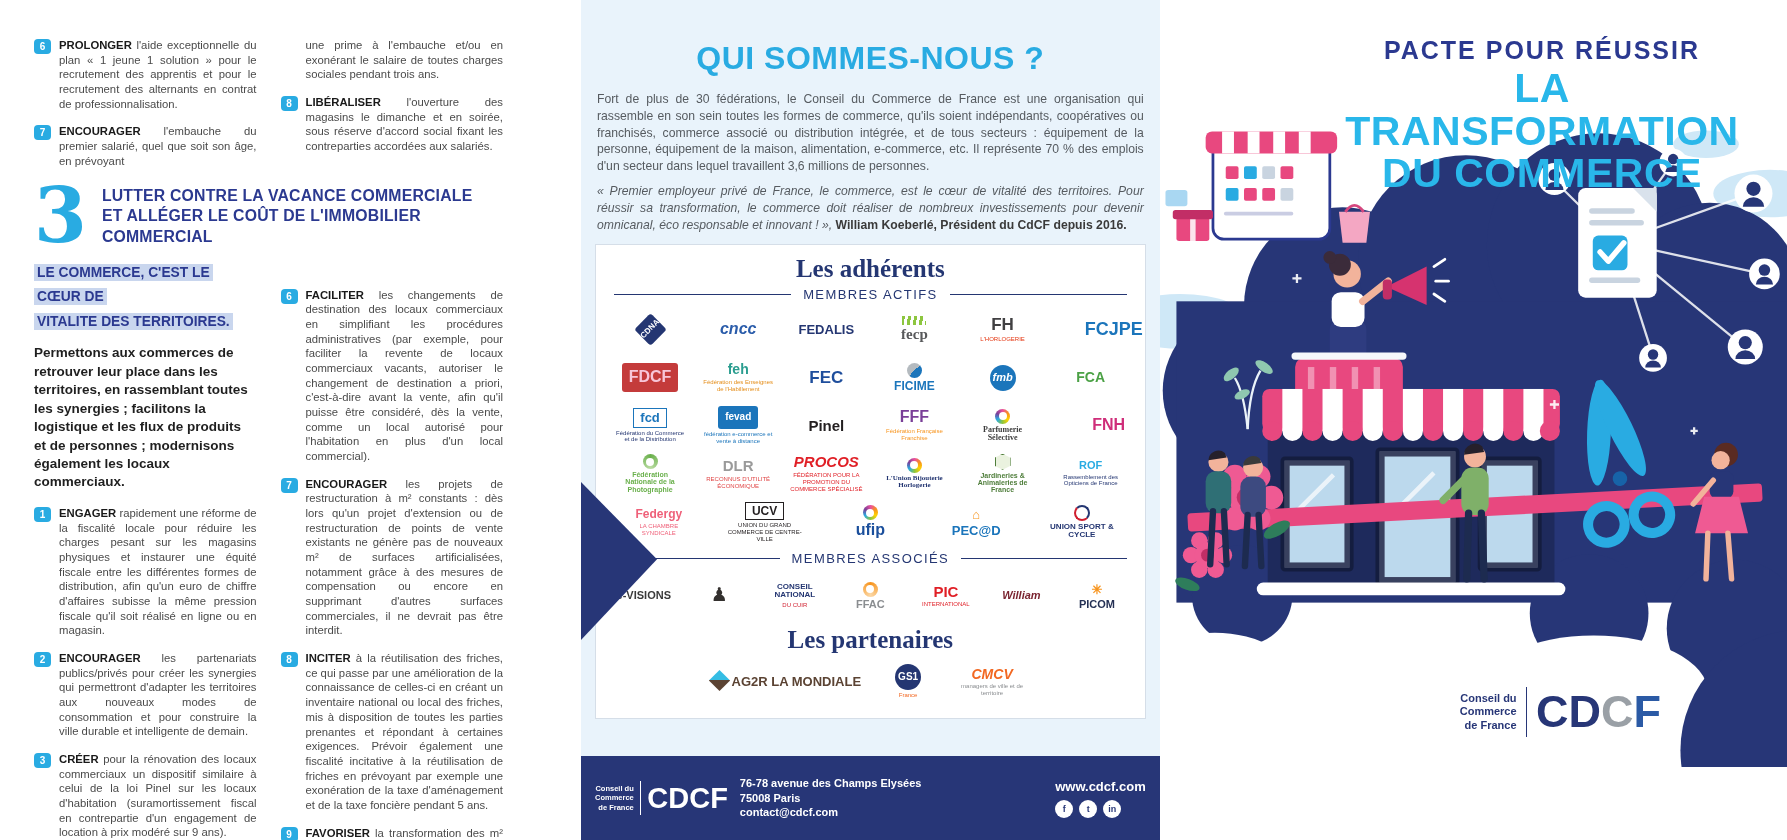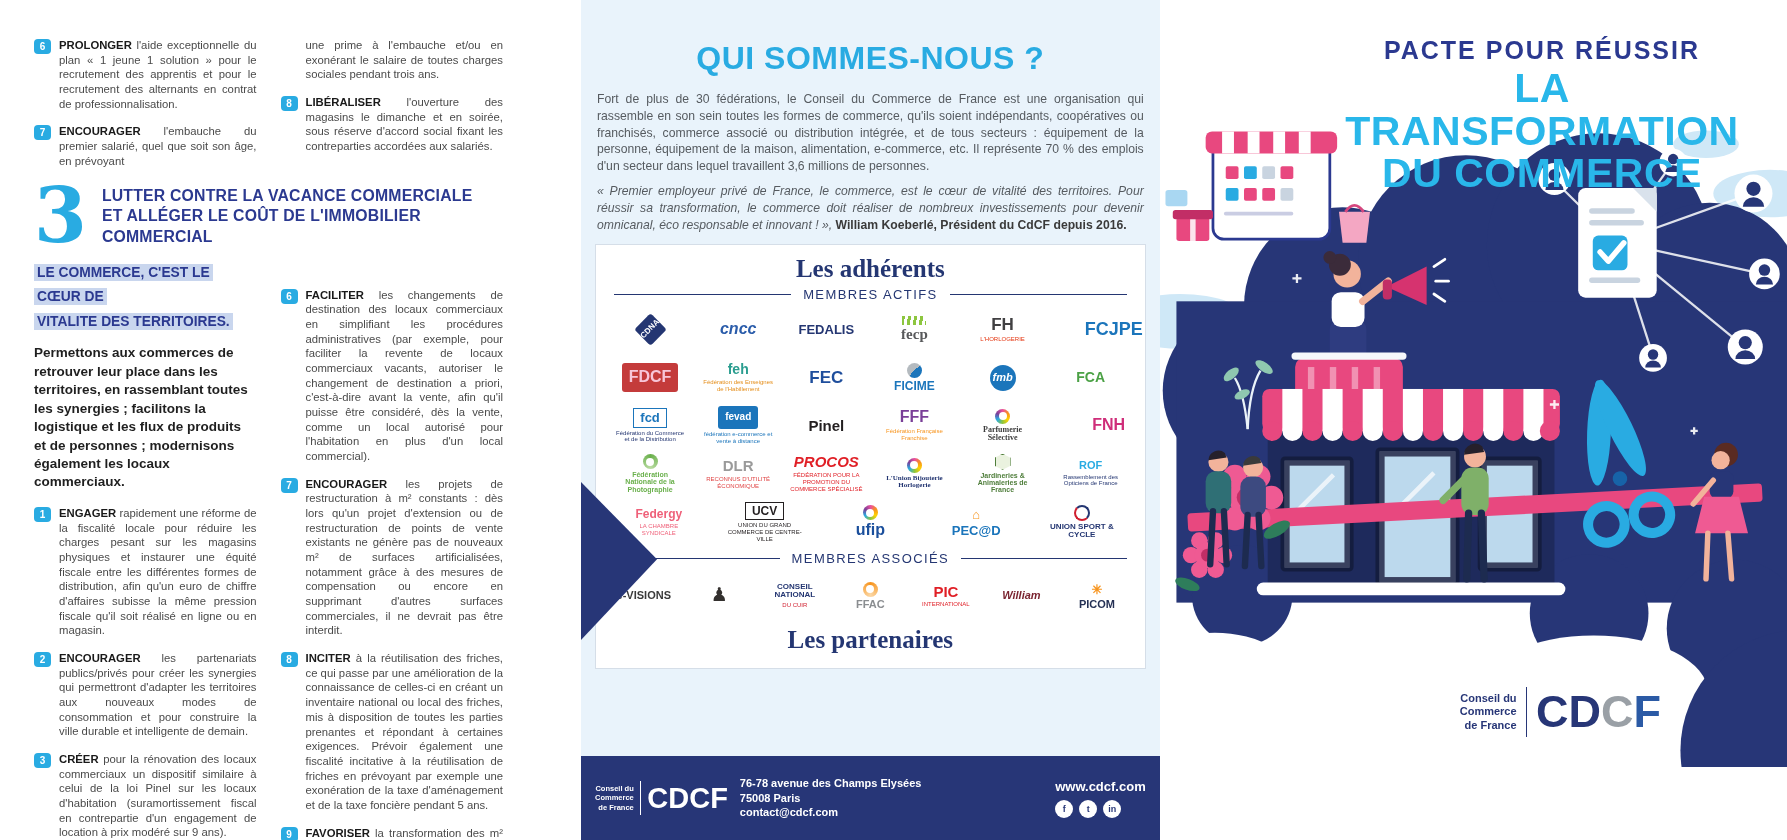--- a/index.html
+++ b/index.html
@@ -321,20 +321,34 @@
           </div>
           <div class="logo-chip">
             <span class="logo-mark" style="color: rgb(122, 36, 48); font-style: italic; font-size: 11px;">William</span>
           </div>
           <div class="logo-chip">
             <span class="logo-icon i-glyph" style="color: rgb(247, 148, 29);">✳</span>
             <span class="logo-mark" style="color: rgb(36, 48, 84); font-size: 11px;">PICOM</span>
           </div>
         </div>
       <h3 class="serif-title">Les partenaires</h3>
+      <div class="logo-row partners">
+          <div class="logo-chip inline">
+            <span class="logo-icon i-diamond"></span>
+            <span class="logo-mark" style="color: rgb(91, 67, 51); font-size: 13px;">AG2R LA MONDIALE</span>
+          </div>
+          <div class="logo-chip">
+            <span class="logo-mark boxed circ" style="color: rgb(255, 255, 255); background: rgb(36, 54, 114); font-size: 10px;">GS1</span>
+            <span class="logo-sub" style="color: rgb(242, 104, 34);">France</span>
+          </div>
+          <div class="logo-chip">
+            <span class="logo-mark" style="color: rgb(242, 104, 34); font-style: italic; font-size: 14px;">CMCV</span>
+            <span class="logo-sub" style="color: rgb(138, 141, 144);">managers de ville et de territoire</span>
+          </div>
+        </div>
     </div>
 
     <div class="wedge"></div>
 
     <footer class="mid-footer">
       <div class="cdcf">
         <div class="small"><span>Conseil du</span><br><span>Commerce</span><br><span>de France</span></div>
         <div class="bar"></div>
         <div class="letters"><span>C</span><span>D</span><span>C</span><span>F</span></div>
       </div>

